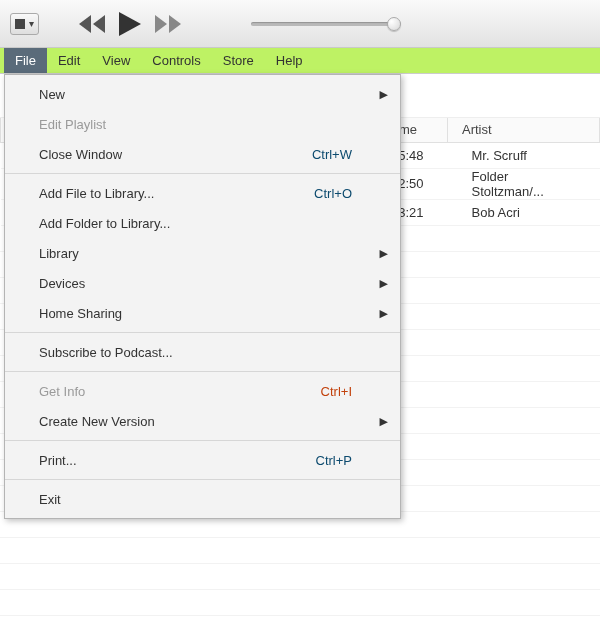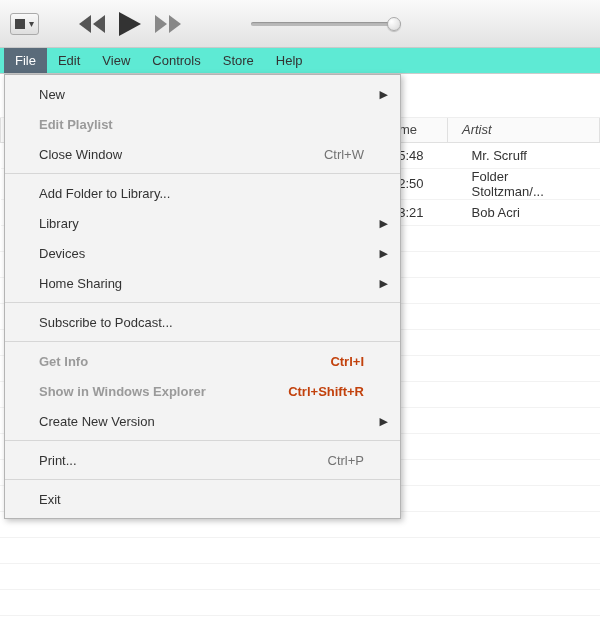--- a/index.html
+++ b/index.html
@@ -31,21 +31,21 @@
   .seek .track { width: 100%; height: 4px; background: #b9b9b9; border-radius: 2px; box-shadow: inset 0 1px 1px rgba(0,0,0,0.2); }
   .seek .thumb {
     position: absolute; right: 0; top: 50%; transform: translateY(-50%);
     width: 14px; height: 14px; border-radius: 50%;
     background: radial-gradient(circle at 30% 30%, #fff, #d7d7d7);
     border: 1px solid #aaa;
     box-shadow: 0 1px 1px rgba(0,0,0,0.2);
   }
   .menubar {
     height: 26px;
-    background: #5eead4;
+    background: #bef264;
     border-bottom: 1px solid #ccc;
     display: flex;
     align-items: center;
     padding: 0 4px;
   }
   .menubar .m-item {
     padding: 0 11px;
     height: 100%;
     display: flex;
     align-items: center;
@@ -80,42 +80,42 @@
     height: 24px;
     padding: 0 14px;
   }
   table.tracks td {
     border-bottom: 1px solid #f2f2f2;
     height: 26px;
     padding: 0 24px;
   }
   .col-time { width: 48px; text-align: right; }
   .col-name { width: auto; }
-  .col-artist { width: 152px; font-style: italic; }
+  .col-artist { width: 152px; }
   
   .dropdown {
     position: absolute;
     left: 4px;
     top: 0;
     width: 397px;
     background: #f3f3f3;
     border: 1px solid #b4b4b4;
     box-shadow: 2px 2px 6px rgba(0,0,0,0.25);
     padding: 4px 0;
   }
   .dd-item {
     display: flex;
     align-items: center;
     height: 30px;
-    padding: 0 36px 0 34px;
+    padding: 0 48px 0 34px;
     cursor: pointer;
     position: relative;
   }
-  .dd-item.disabled { color: #9a9a9a; cursor: default; font-weight: bold; }
-  .dd-item .shortcut { margin-left: auto; color: #737373; }
+  .dd-item.disabled { color: #9a9a9a; cursor: default; }
+  .dd-item .shortcut { margin-left: auto; color: #0c4a6e; }
   .dd-item.disabled .shortcut { color: #c2410c; }
   .dd-item .sub { position: absolute; right: 12px; color: #333; font-size: 11px; }
   .dd-sep { height: 1px; background: #d6d6d6; margin: 4px 0; }
   .empty-rows div { height: 26px; border-bottom: 1px solid #f2f2f2; }
 </style>
 </head>
 <body>
 
 <div class="toolbar">
   <div class="pane-toggle">
@@ -223,20 +223,24 @@
     </div>
     <div class="dd-item disabled">
       <span>Edit Playlist</span>
     </div>
     <div class="dd-item">
       <span>Close Window</span>
         <span class="shortcut">Ctrl+W</span>
     </div>
     <div class="dd-sep"></div>
     <div class="dd-item">
+      <span>Add File to Library...</span>
+        <span class="shortcut">Ctrl+O</span>
+    </div>
+    <div class="dd-item">
       <span>Add Folder to Library...</span>
     </div>
     <div class="dd-item">
       <span>Library</span>
         <span class="sub">▶</span>
     </div>
     <div class="dd-item">
       <span>Devices</span>
         <span class="sub">▶</span>
     </div>
@@ -246,24 +250,20 @@
     </div>
     <div class="dd-sep"></div>
     <div class="dd-item">
       <span>Subscribe to Podcast...</span>
     </div>
     <div class="dd-sep"></div>
     <div class="dd-item disabled">
       <span>Get Info</span>
         <span class="shortcut">Ctrl+I</span>
     </div>
-    <div class="dd-item disabled">
-      <span>Show in Windows Explorer</span>
-        <span class="shortcut">Ctrl+Shift+R</span>
-    </div>
     <div class="dd-item">
       <span>Create New Version</span>
         <span class="sub">▶</span>
     </div>
     <div class="dd-sep"></div>
     <div class="dd-item">
       <span>Print...</span>
         <span class="shortcut">Ctrl+P</span>
     </div>
     <div class="dd-sep"></div>

